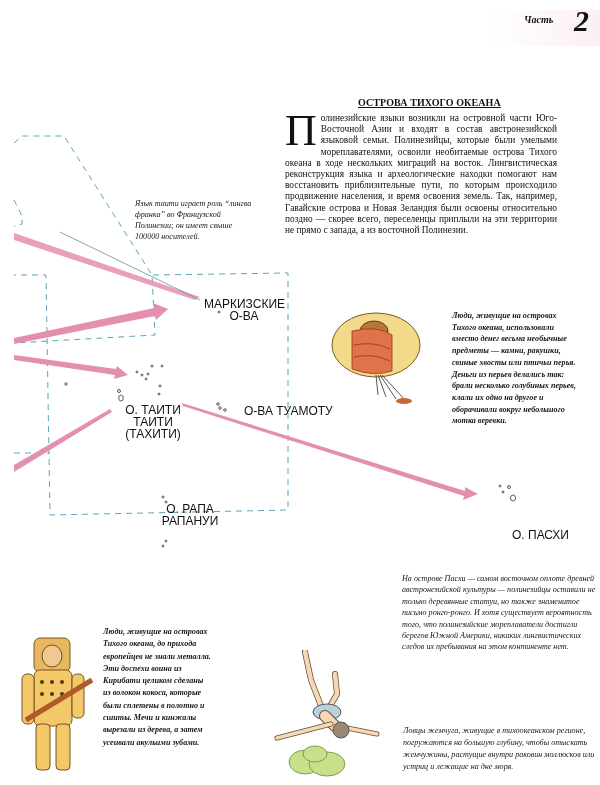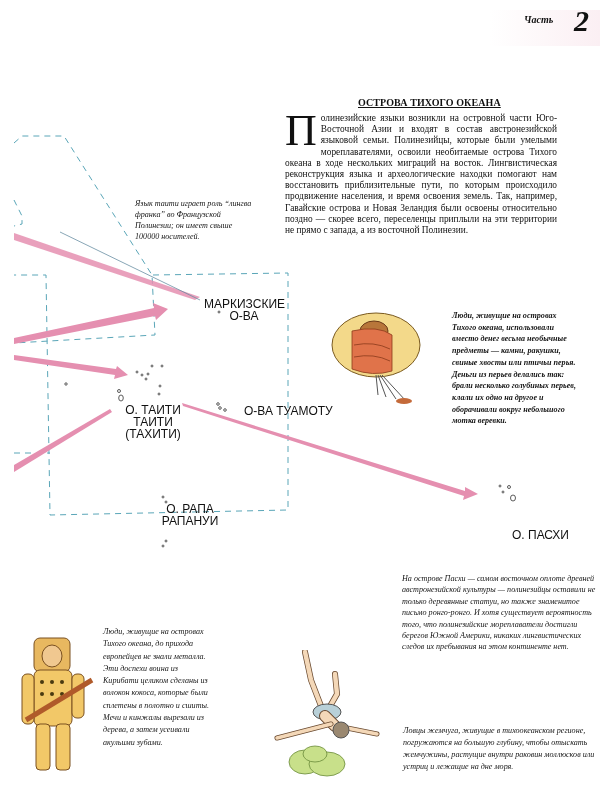--- a/index.html
+++ b/index.html
@@ -8,21 +8,21 @@
     .part-header { right:0; top:10px; width:110px; height:36px; background:linear-gradient(90deg,#ffffff 0%,#fbeff3 100%); }
     .part-label { left:524px; top:14px; font-family:"Liberation Serif", serif; font-style:italic; font-weight:bold; font-size:10px; }
     .part-num { left:574px; top:4px; font-family:"Liberation Serif", serif; font-style:italic; font-weight:bold; font-size:30px; line-height:34px; }
     .article-title { left:358px; top:97px; font-family:"Liberation Serif", serif; font-size:10px; font-weight:bold; text-decoration:underline; letter-spacing:0.1px; }
     .article { left:285px; top:113px; width:272px; font-family:"Liberation Serif", serif; font-size:9.4px; line-height:11.2px; text-align:justify; }
     .dropcap { float:left; font-family:"Liberation Serif", serif; font-size:44px; line-height:34px; margin:1px 4px 0 0; }
     .caption { font-family:"Liberation Serif", serif; font-style:italic; font-size:8.1px; line-height:12.3px; color:#151515; }
     .cap-tahiti { left:135px; top:198px; width:120px; line-height:11px; }
     .cap-money { left:452px; top:310px; width:128px; line-height:11.7px;font-weight:bold; }
     .cap-easter { left:402px; top:573px; width:198px; line-height:11.4px; }
-    .cap-armor { left:103px; top:626px; width:110px; line-height:12.3px; }
+    .cap-armor { left:103px; top:626px; width:110px; line-height:12.3px;font-weight:bold; }
     .cap-divers { left:403px; top:725px; width:200px; line-height:12.1px; }
     .map-label { font-family:"Liberation Sans", sans-serif; font-size:12px; text-align:center; line-height:12px; color:#111; white-space:nowrap; }
     svg.map { position:absolute; left:0; top:0; }
   </style>
 </head>
 <body>
 
 <svg class="map" width="600" height="785">
 
   <g fill="none" stroke="#5aa6b8" stroke-width="1" stroke-dasharray="6,5">

